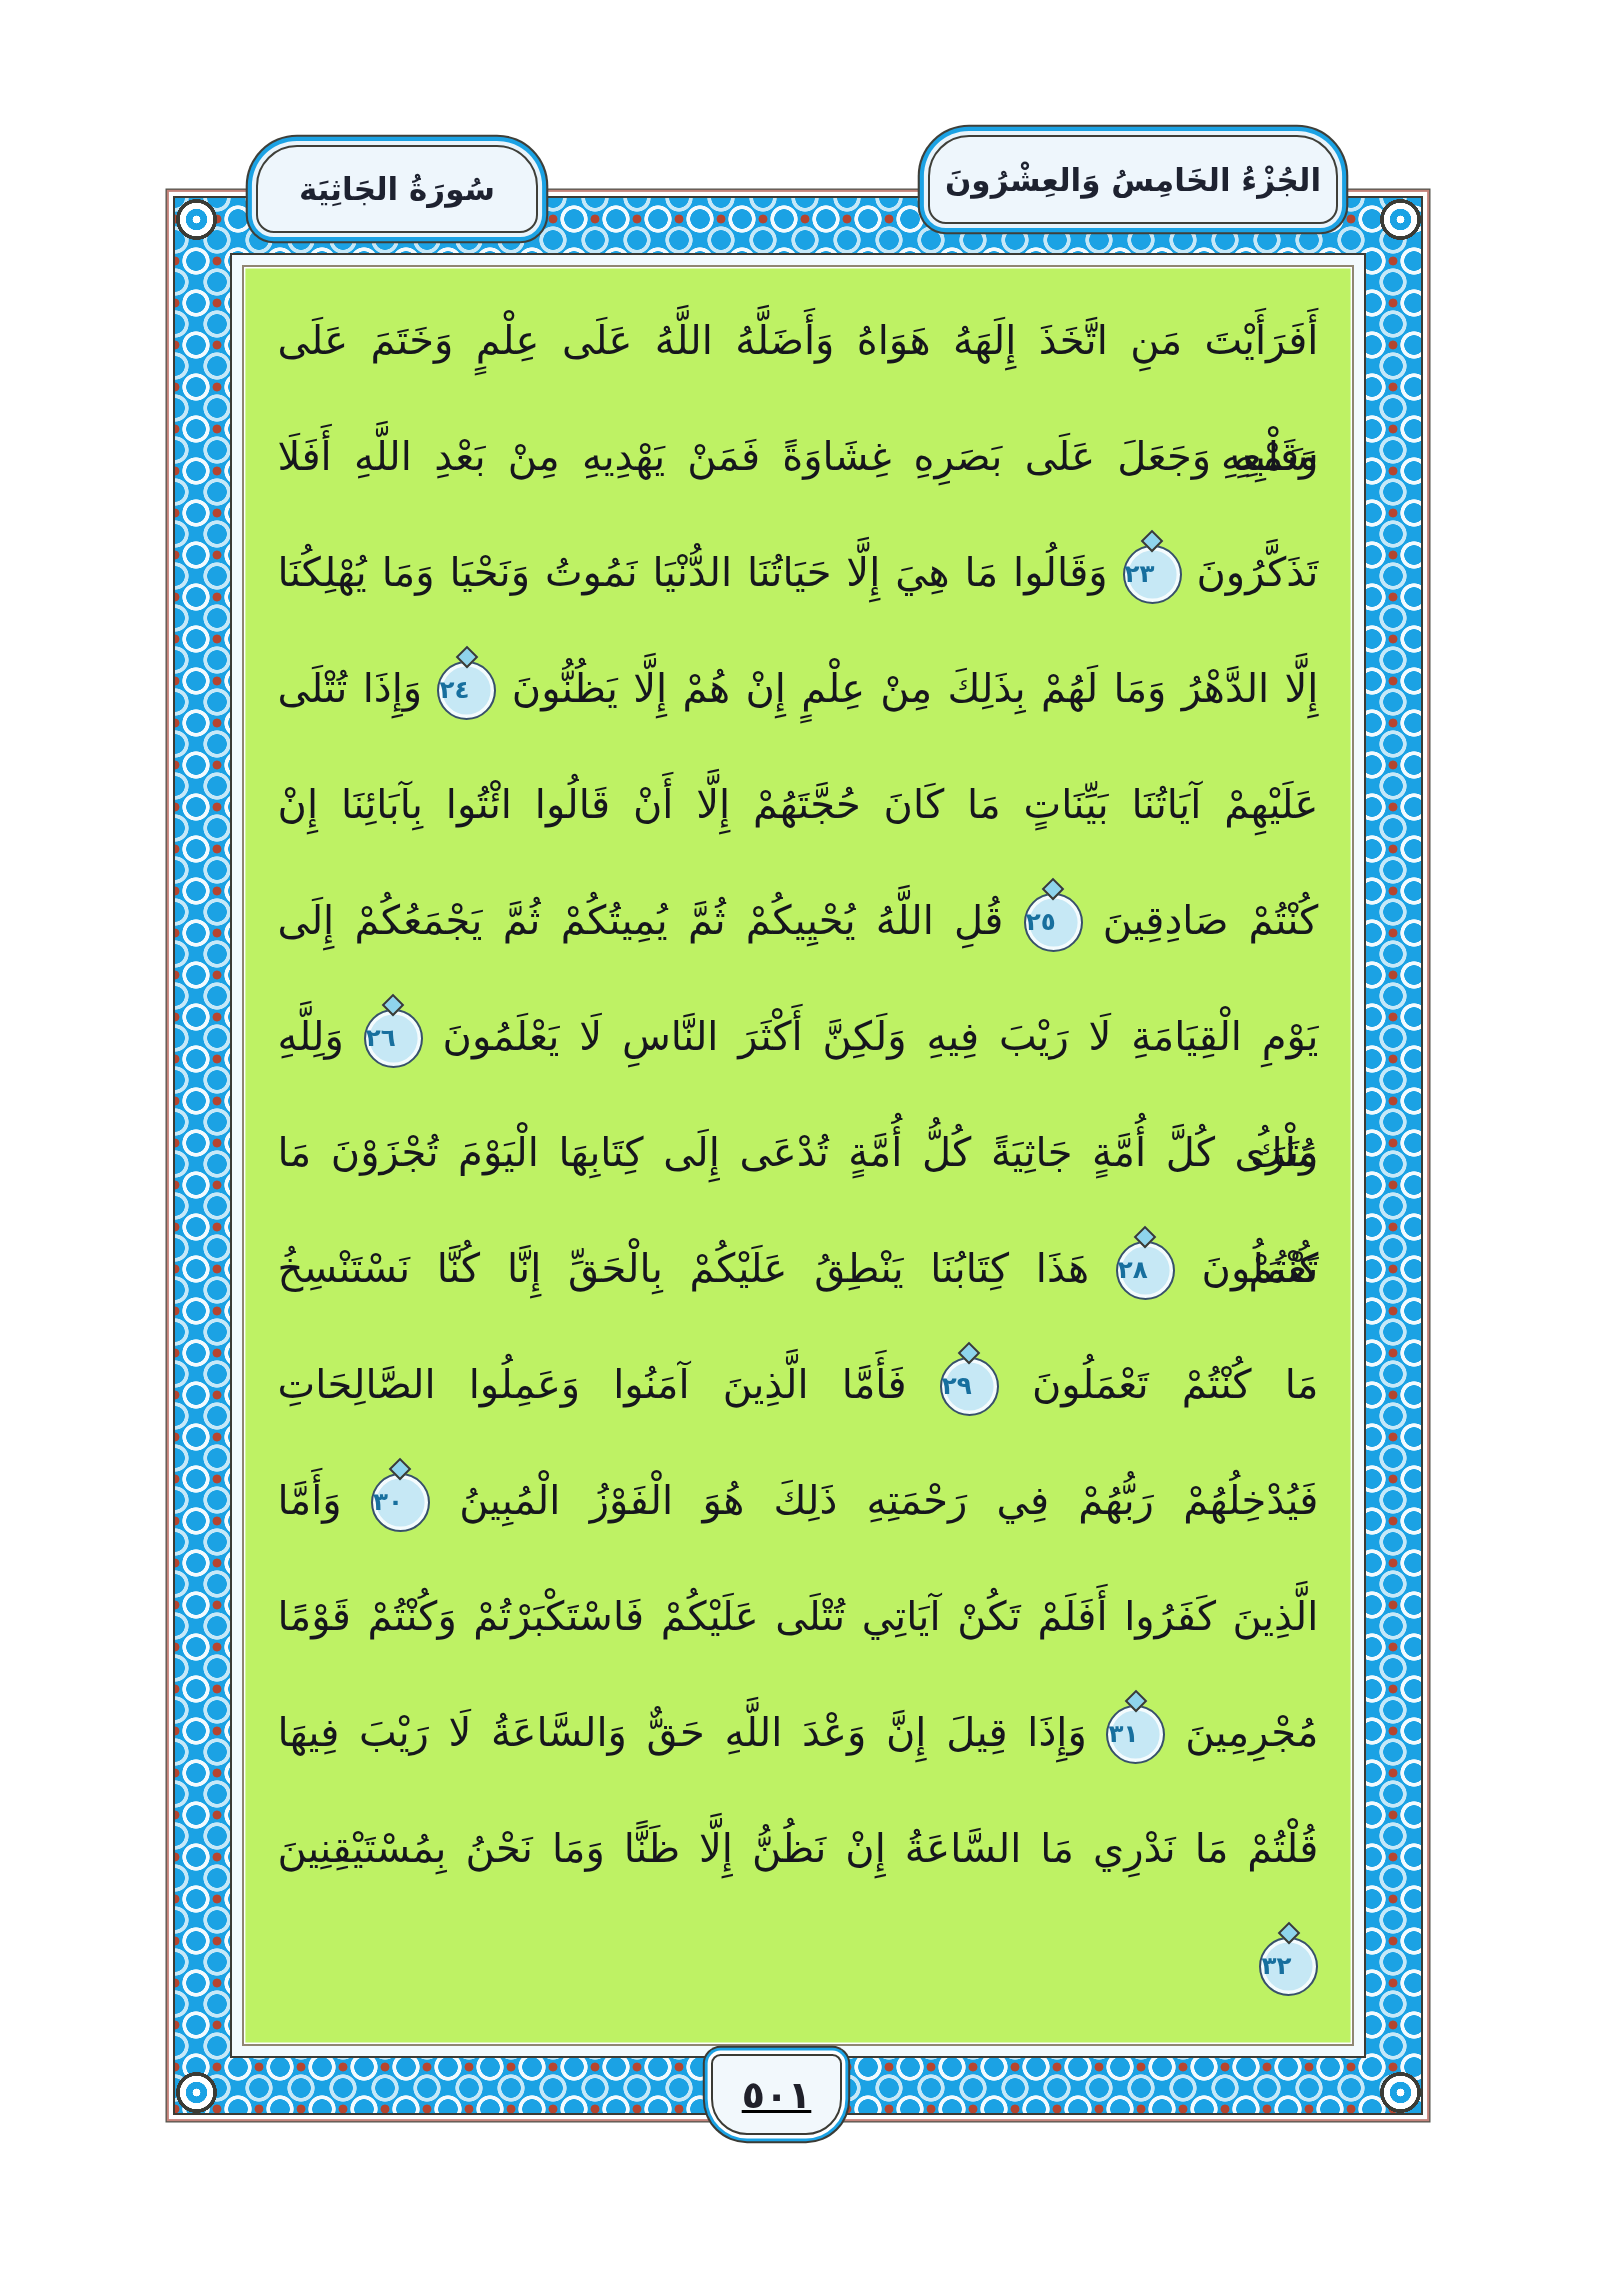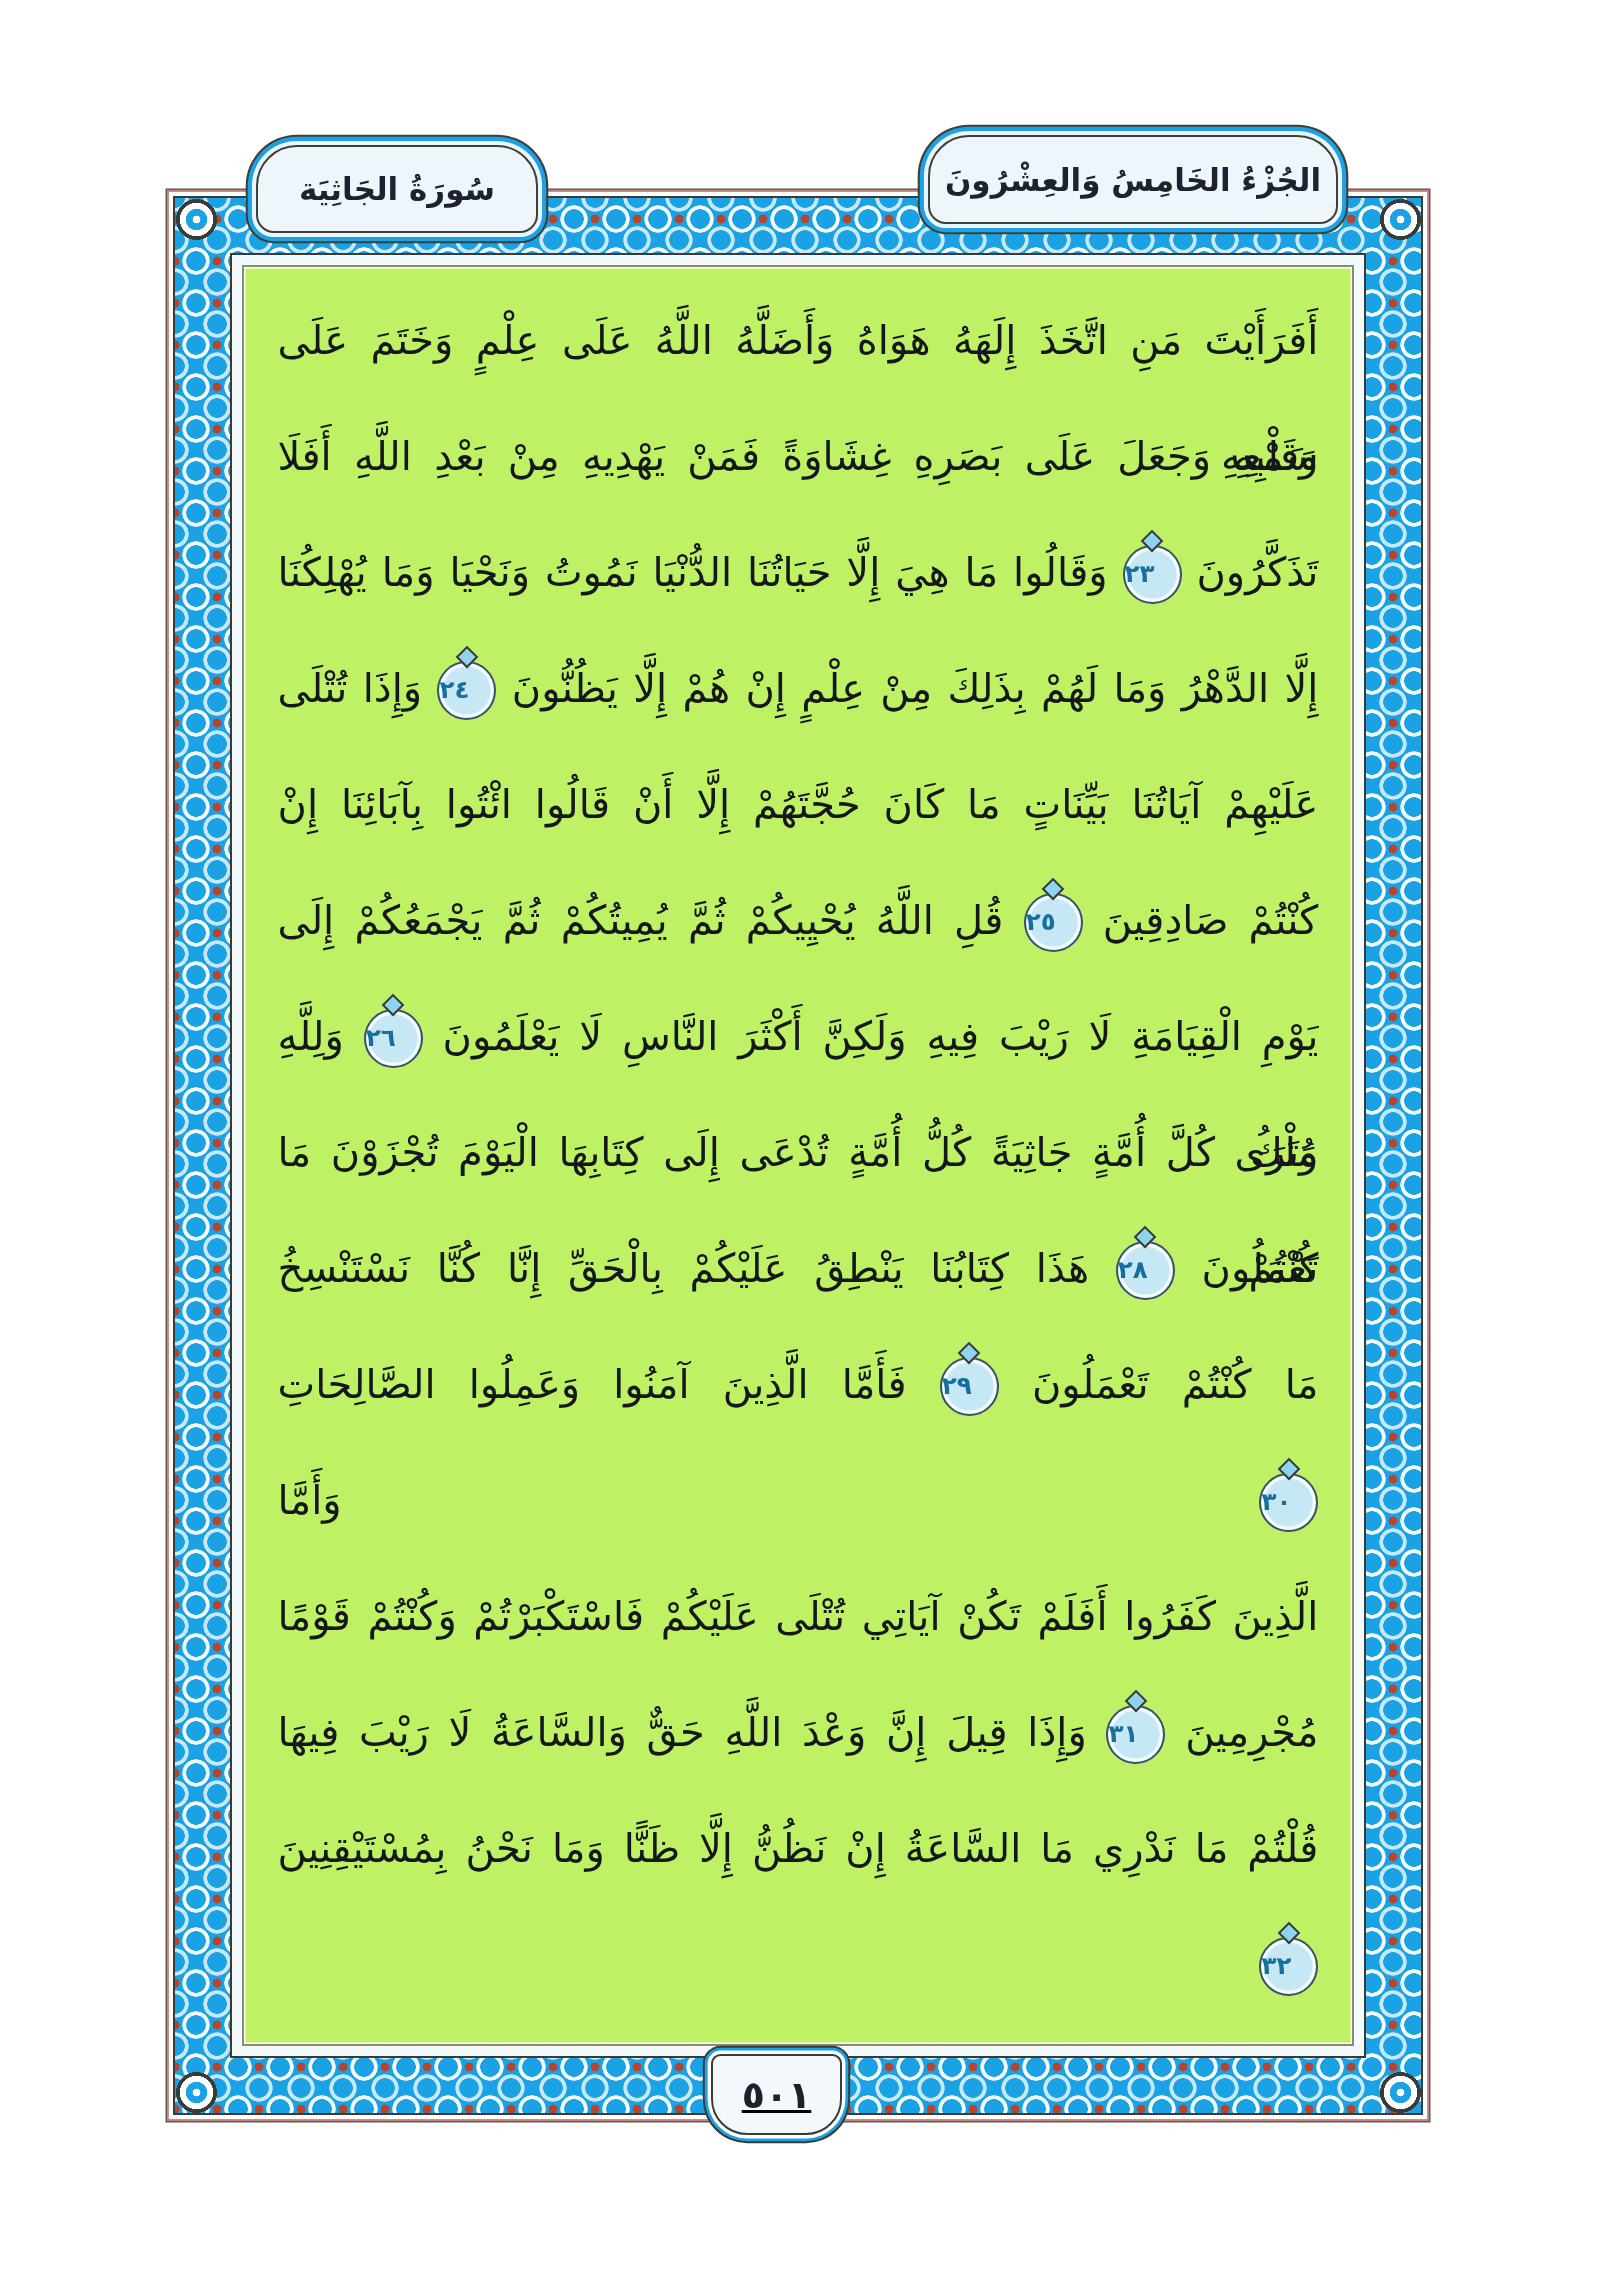--- a/index.html
+++ b/index.html
@@ -131,21 +131,21 @@
             <div class="line"><span>يَوْمِ الْقِيَامَةِ لَا رَيْبَ فِيهِ وَلَكِنَّ أَكْثَرَ النَّاسِ لَا يَعْلَمُونَ</span> <span class="marker">
                 <span class="mnum">٢٦</span>
               </span> <span>وَلِلَّهِ مُلْكُ</span> </div>
             <div class="line"><span>وَتَرَى كُلَّ أُمَّةٍ جَاثِيَةً كُلُّ أُمَّةٍ تُدْعَى إِلَى كِتَابِهَا الْيَوْمَ تُجْزَوْنَ مَا كُنْتُمْ</span> </div>
             <div class="line"><span>تَعْمَلُونَ</span> <span class="marker">
                 <span class="mnum">٢٨</span>
               </span> <span>هَذَا كِتَابُنَا يَنْطِقُ عَلَيْكُمْ بِالْحَقِّ إِنَّا كُنَّا نَسْتَنْسِخُ</span> </div>
             <div class="line"><span>مَا كُنْتُمْ تَعْمَلُونَ</span> <span class="marker">
                 <span class="mnum">٢٩</span>
               </span> <span>فَأَمَّا الَّذِينَ آمَنُوا وَعَمِلُوا الصَّالِحَاتِ</span> </div>
-            <div class="line"> <span class="marker">
+            <div class="line"><span>فَيُدْخِلُهُمْ رَبُّهُمْ فِي رَحْمَتِهِ ذَلِكَ هُوَ الْفَوْزُ الْمُبِينُ</span> <span class="marker">
                 <span class="mnum">٣٠</span>
               </span> <span>وَأَمَّا</span> </div>
             <div class="line"><span>الَّذِينَ كَفَرُوا أَفَلَمْ تَكُنْ آيَاتِي تُتْلَى عَلَيْكُمْ فَاسْتَكْبَرْتُمْ وَكُنْتُمْ قَوْمًا</span> </div>
             <div class="line"><span>مُجْرِمِينَ</span> <span class="marker">
                 <span class="mnum">٣١</span>
               </span> <span>وَإِذَا قِيلَ إِنَّ وَعْدَ اللَّهِ حَقٌّ وَالسَّاعَةُ لَا رَيْبَ فِيهَا</span> </div>
             <div class="line"><span>قُلْتُمْ مَا نَدْرِي مَا السَّاعَةُ إِنْ نَظُنُّ إِلَّا ظَنًّا وَمَا نَحْنُ بِمُسْتَيْقِنِينَ</span> <span class="marker">
                 <span class="mnum">٣٢</span>
               </span> </div>
           </div>

